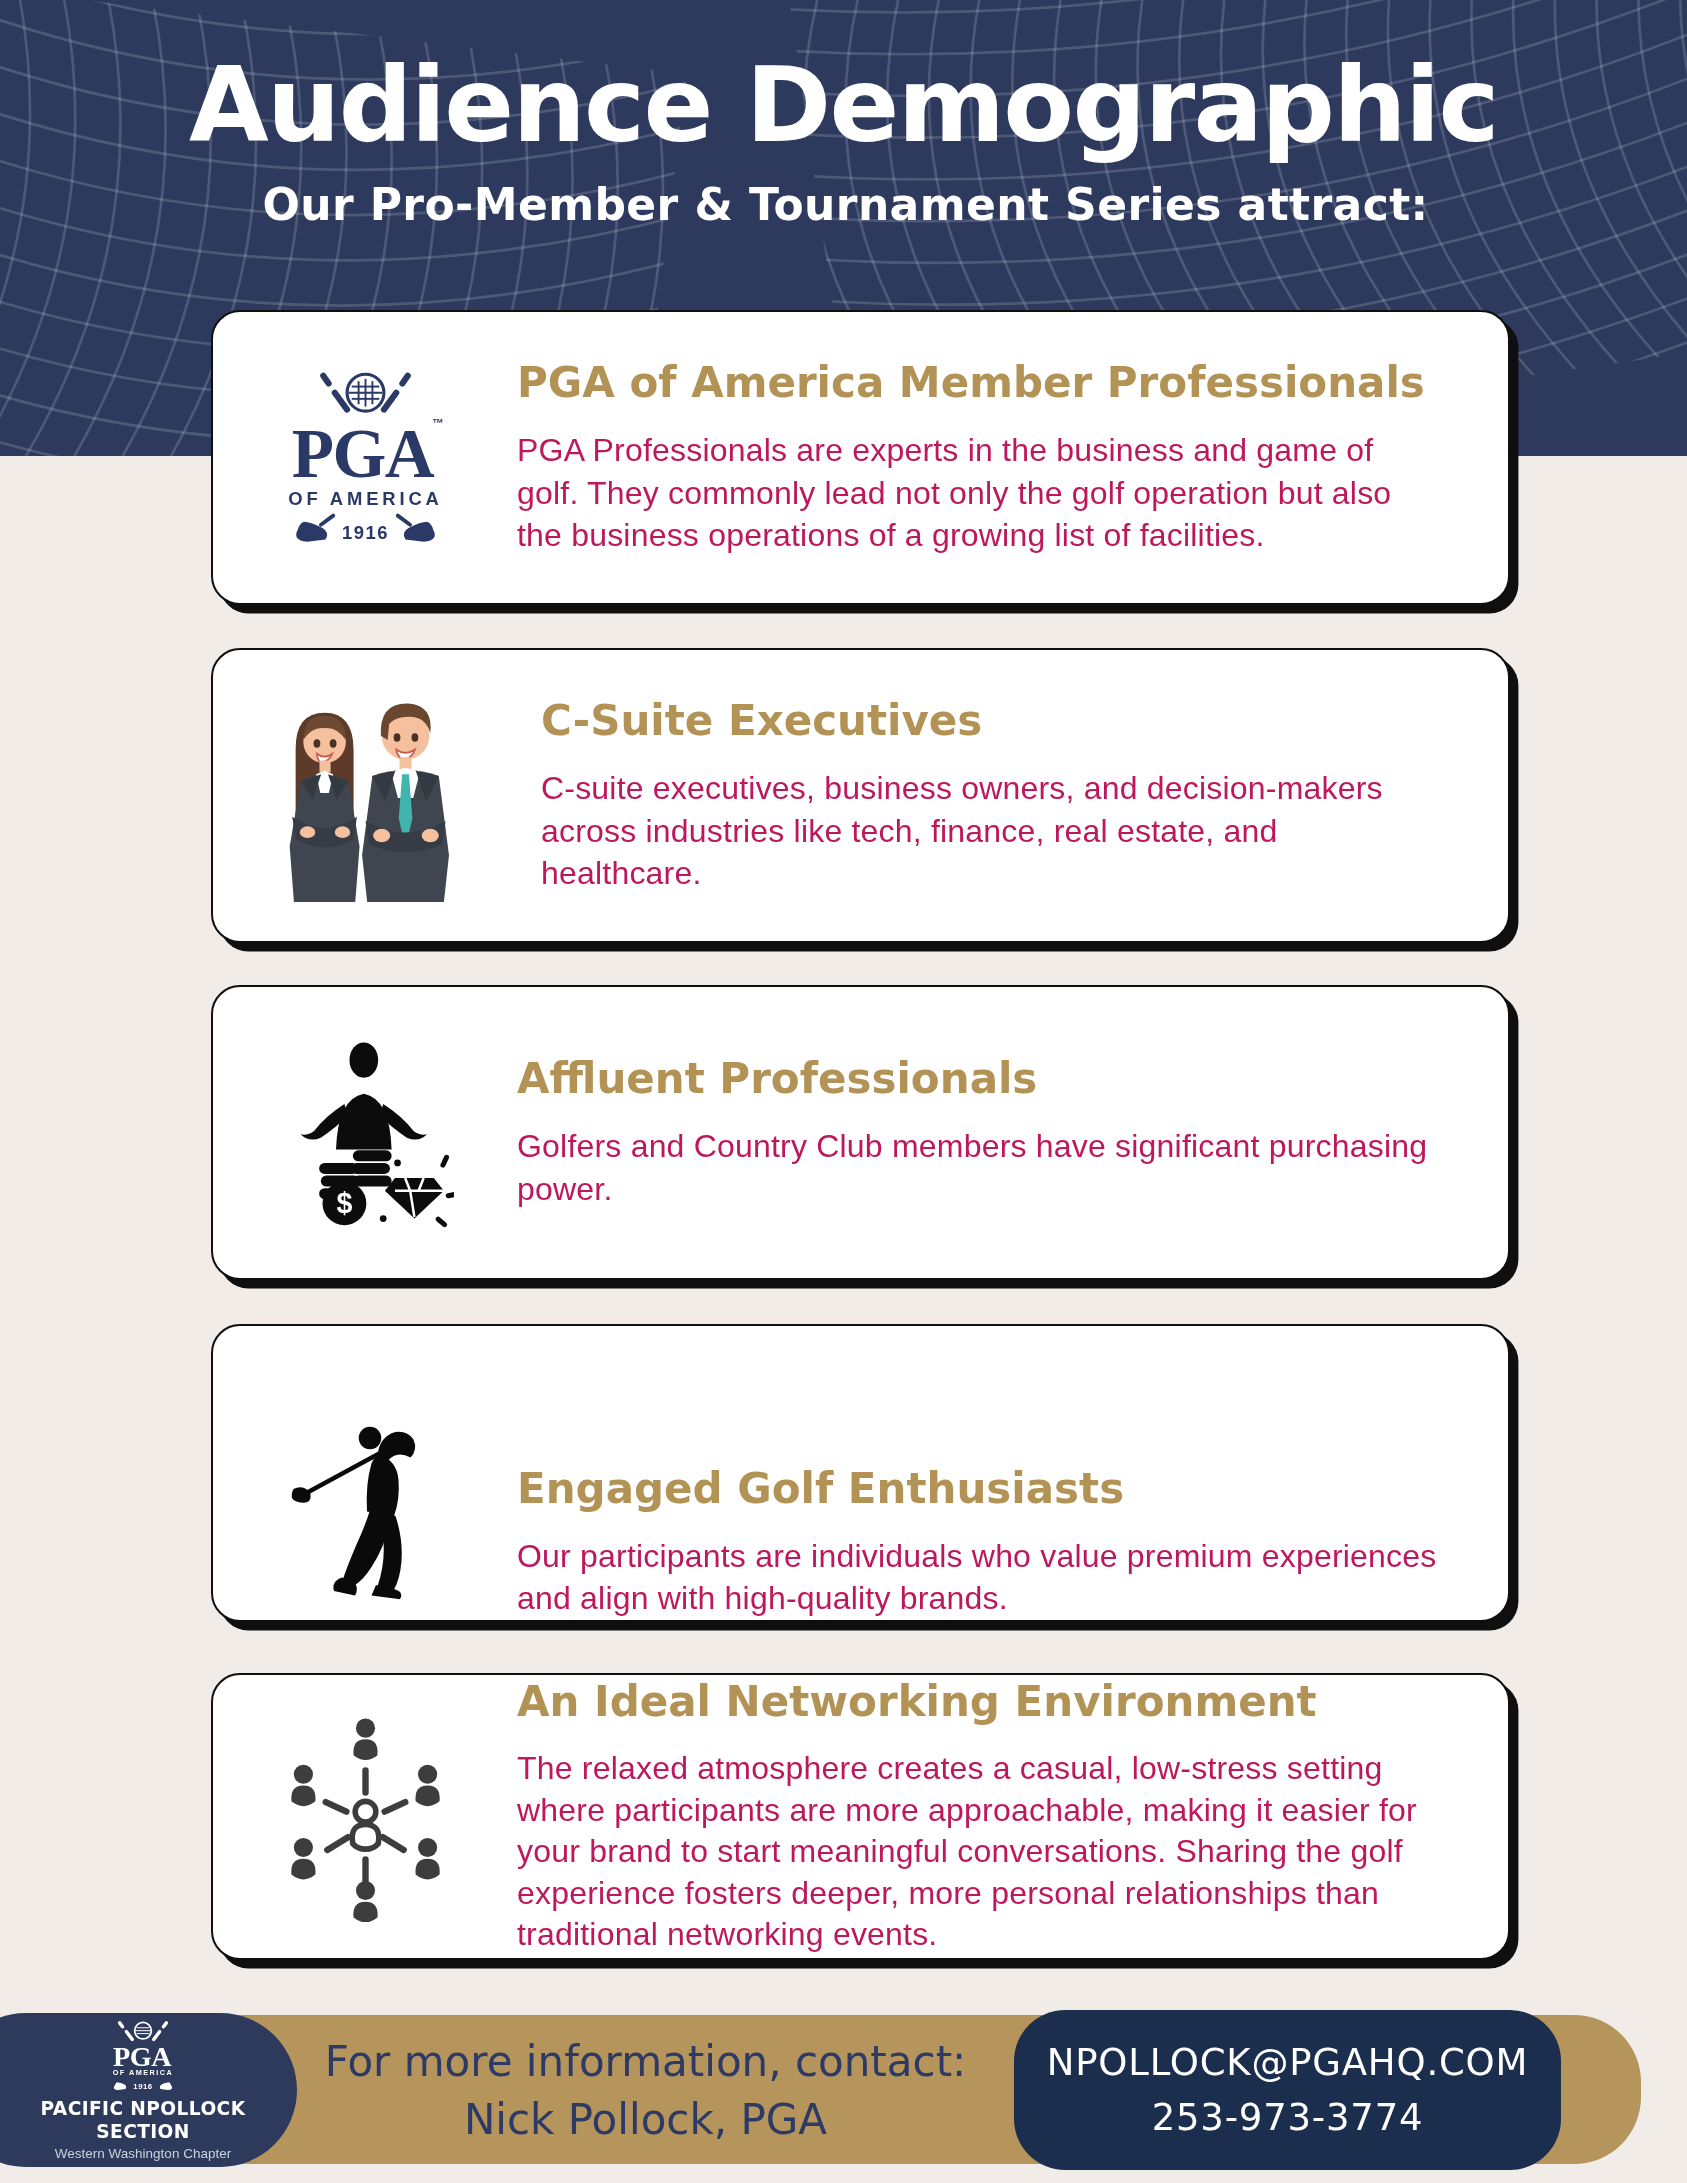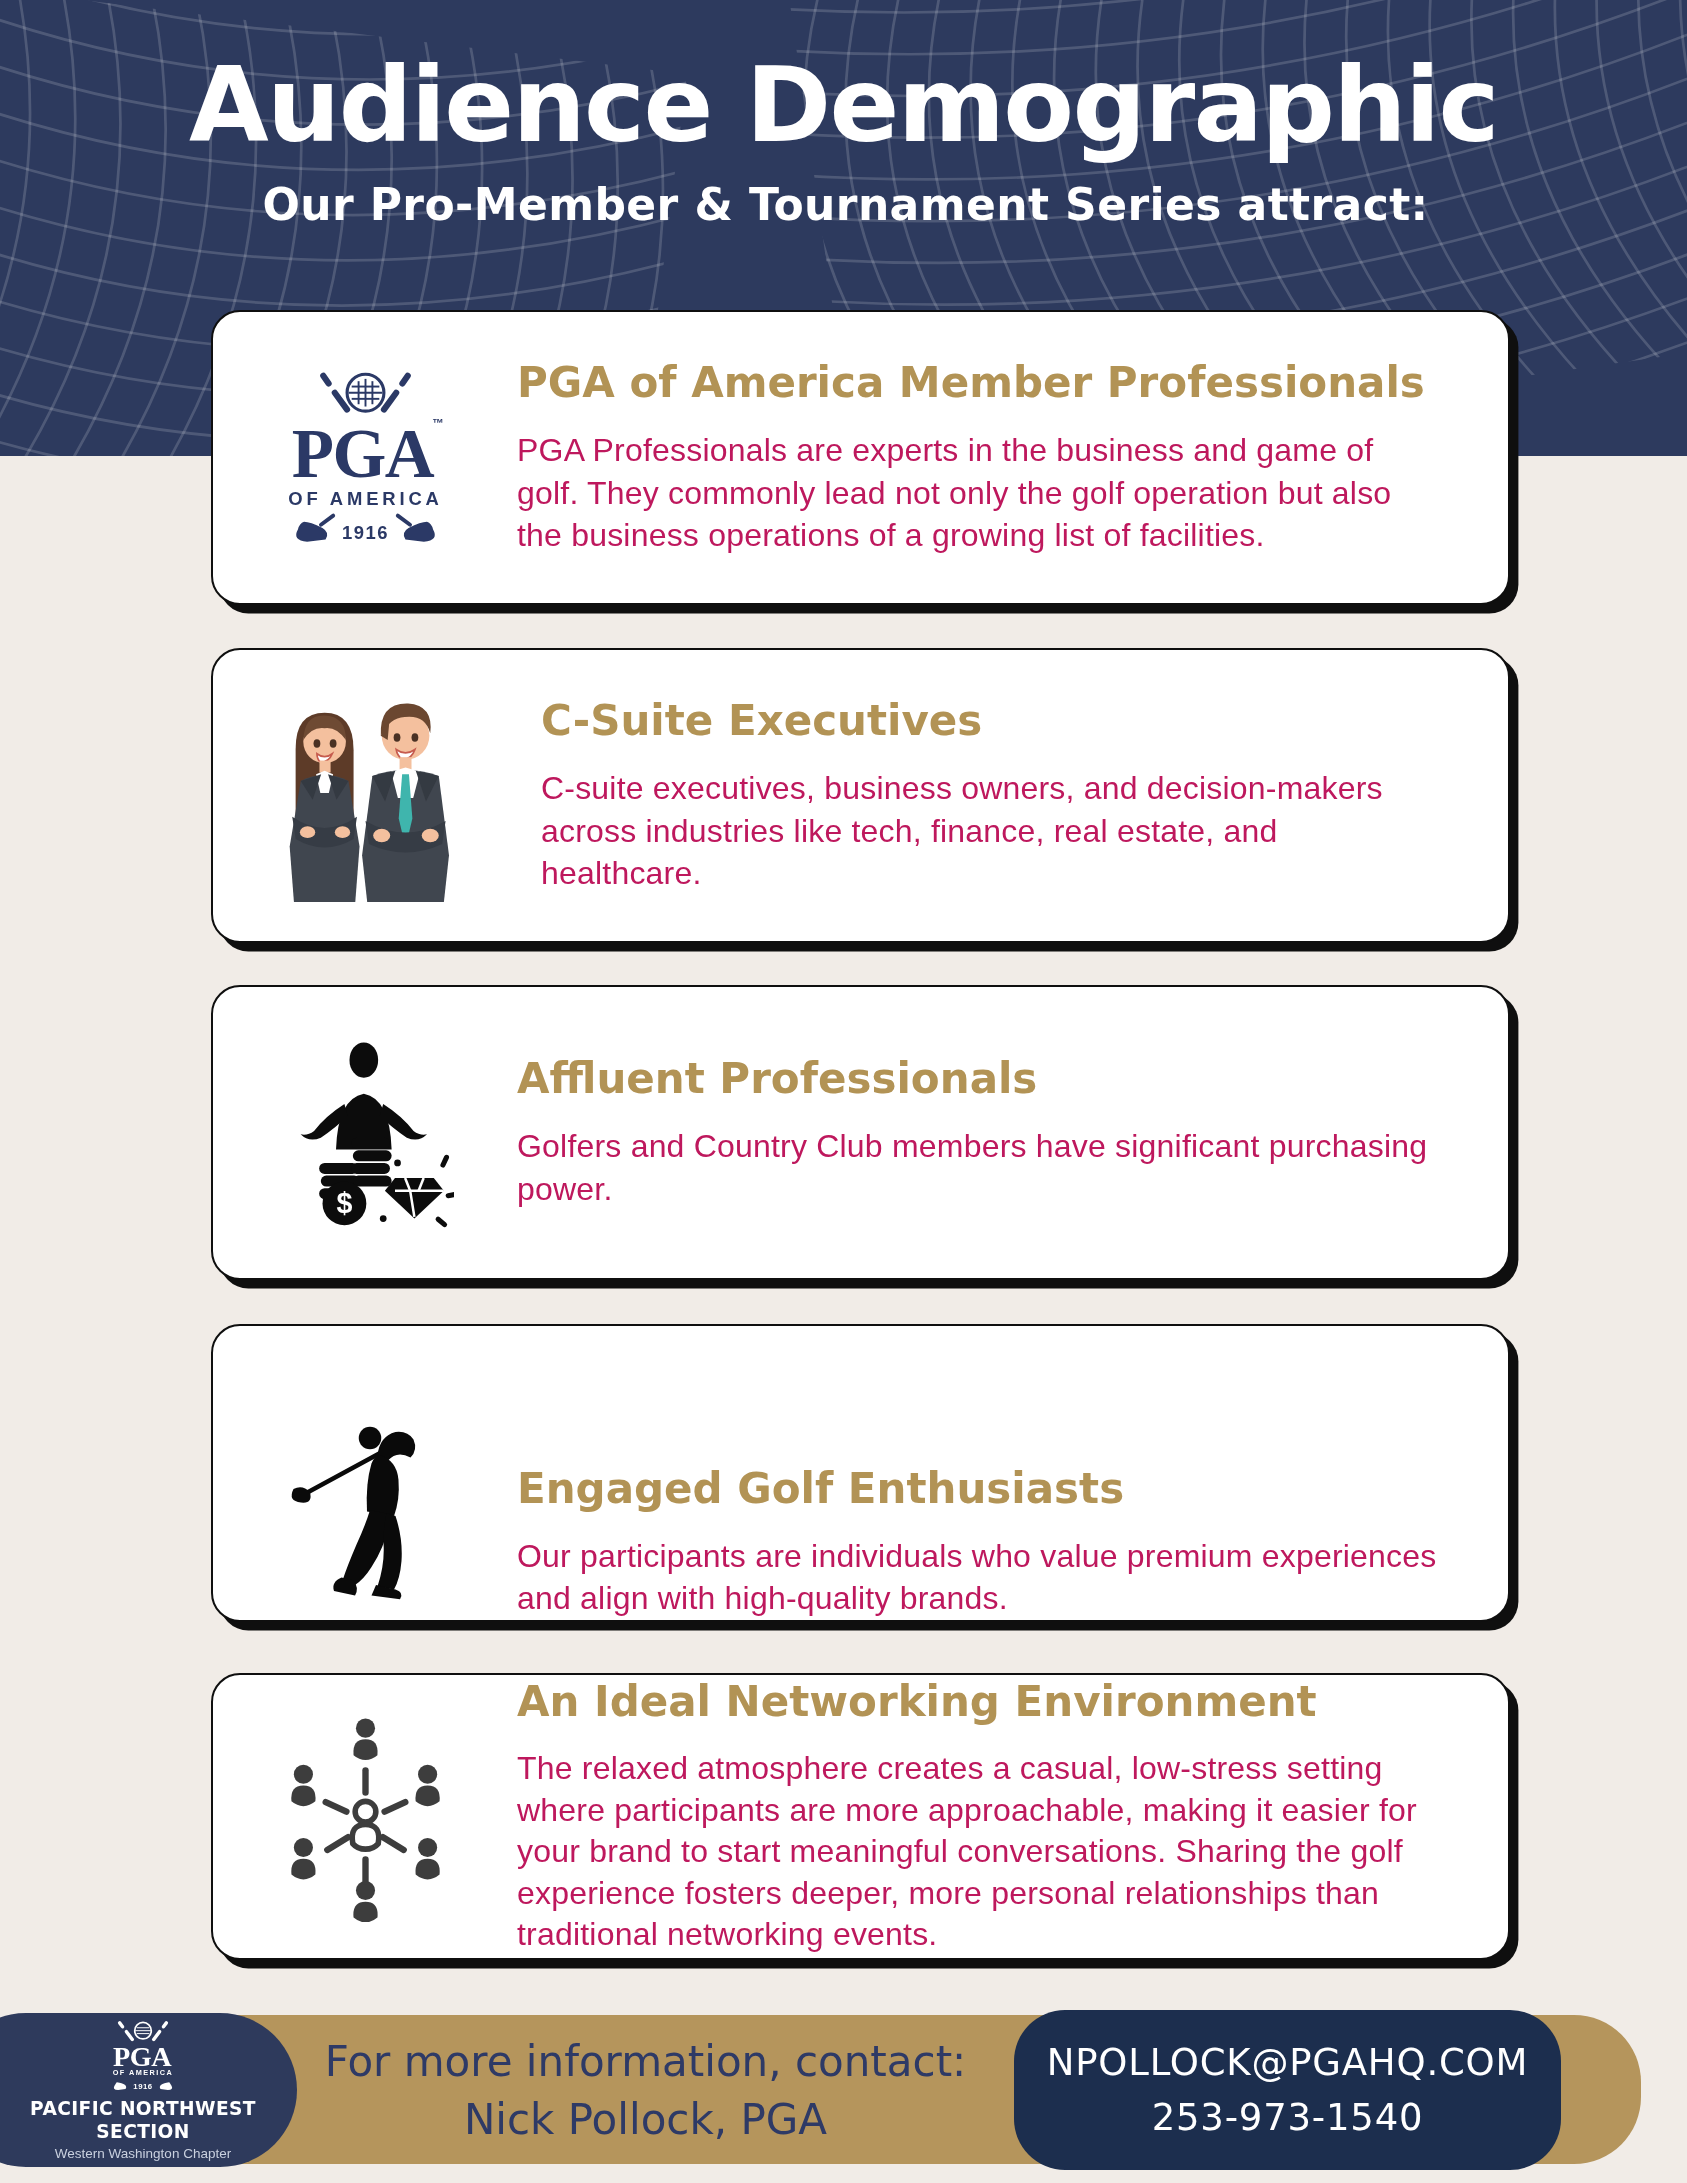--- a/index.html
+++ b/index.html
@@ -383,25 +383,25 @@
       </g>
       <text class="pga-serif" x="108" y="96" font-size="58" fill="#ffffff" text-anchor="middle" letter-spacing="-1">PGA</text>
       <text class="pga-sans" x="110" y="116" font-size="15" fill="#ffffff" text-anchor="middle" letter-spacing="3">OF AMERICA</text>
       <text class="pga-sans" x="110" y="143" font-size="16" fill="#ffffff" text-anchor="middle" letter-spacing="1">1916</text>
       <g fill="#ffffff">
         <path d="M52,136 Q46,145 59,146 L74,144 Q78,138 71,134 Q60,130 56,130 Z"></path>
         <path d="M168,136 Q174,145 161,146 L146,144 Q142,138 149,134 Q160,130 164,130 Z"></path>
       </g>
     </svg>
     <div class="pill-section">
-      <div>PACIFIC NORTHWEST</div>
+      <div>PACIFIC NPOLLOCK</div>
       <div>SECTION</div>
     </div>
     <div class="pill-chapter">Western Washington Chapter</div>
   </div>
 
   <div class="contact-box">
     <div class="contact-email">NPOLLOCK@PGAHQ.COM</div>
-    <div class="contact-phone">253-973-1540</div>
+    <div class="contact-phone">253-973-3774</div>
   </div>
 
 </div>
 
 
 </body></html>

